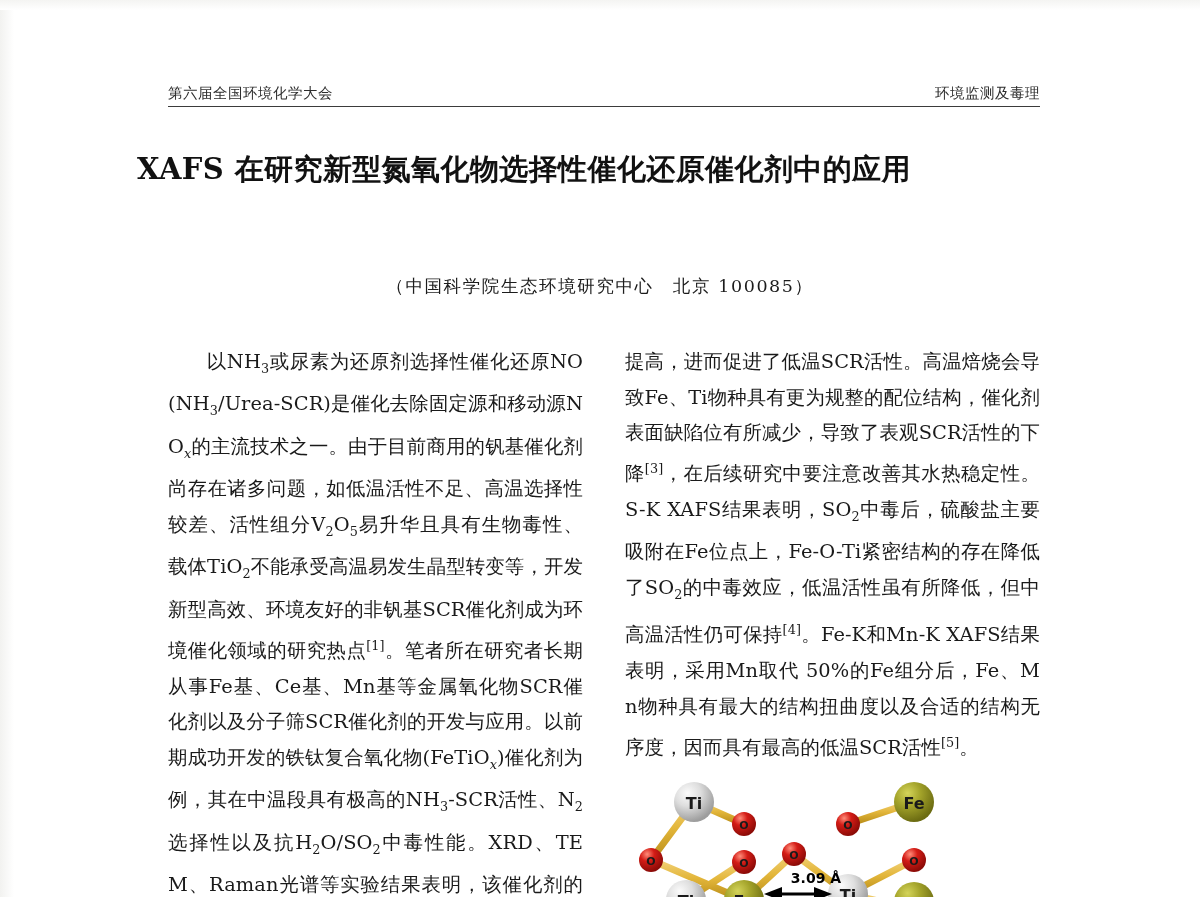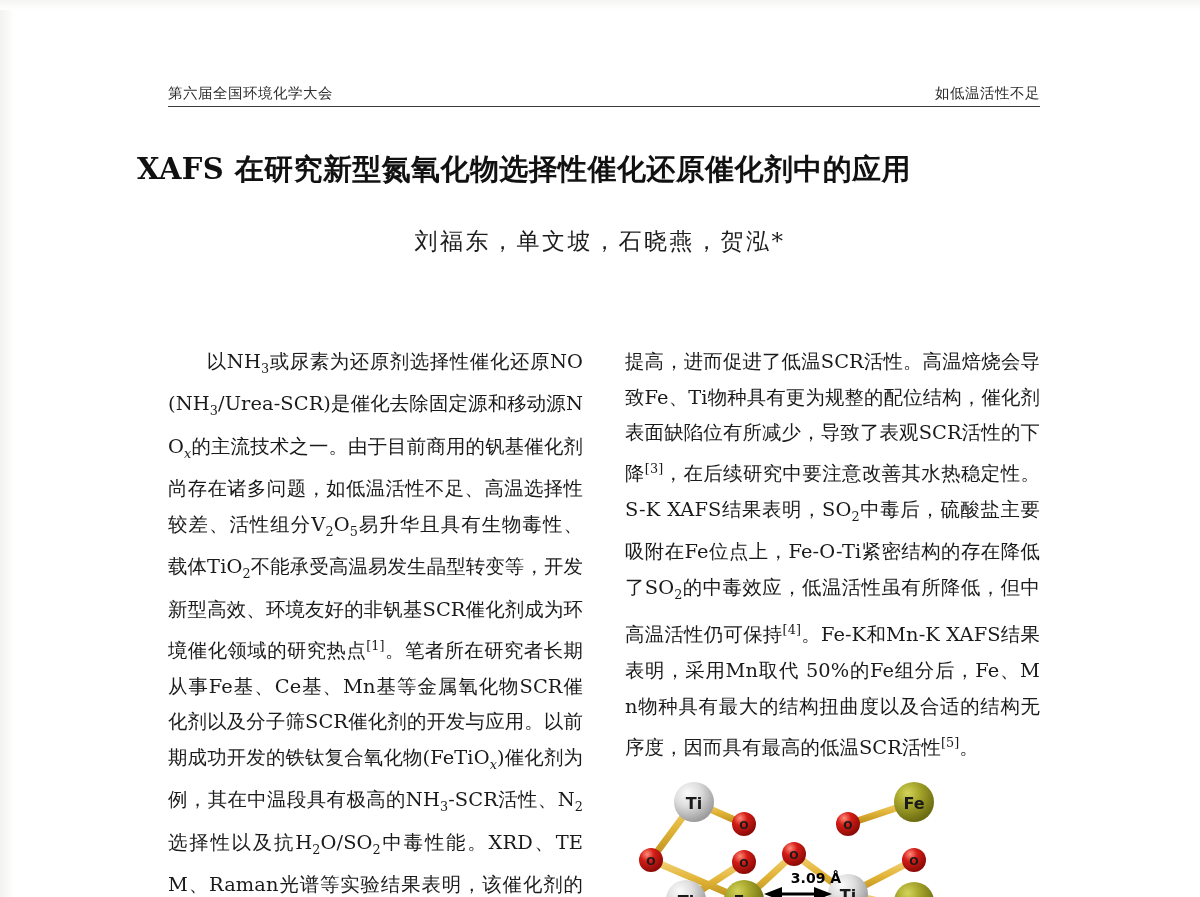--- a/index.html
+++ b/index.html
@@ -137,27 +137,27 @@
 </head>
 <body>
 
 <div class="page">
 
   <div class="page-edge-left"></div>
   <div class="page-edge-top"></div>
 
   <div class="runhead">
     <div class="rh-text">第六届全国环境化学大会</div>
-    <div class="rh-text">如低温活性不足</div>
+    <div class="rh-text">环境监测及毒理</div>
   </div>
 
   <div class="title">XAFS 在研究新型氮氧化物选择性催化还原催化剂中的应用</div>
 
-  <div class="authors">刘福东，单文坡，石晓燕，贺泓*</div>
-
+
+  <div class="affiliation">（中国科学院生态环境研究中心　北京 100085）</div>
 
   <div class="body-cols">
 
     <div class="col">
       <p class="indent"><span>以NH</span><sub>3</sub><span>或尿素为还原剂选择性催化还原NO (NH</span><sub>3</sub><span>/Urea-SCR)是催化去除固定源和移动源NO</span><sub class="ital">x</sub><span>的主流技术之一。由于目前商用的钒基催化剂尚存在诸多问题，如低温活性不足、高温选择性较差、活性组分V</span><sub>2</sub><span>O</span><sub>5</sub><span>易升华且具有生物毒性、载体TiO</span><sub>2</sub><span>不能承受高温易发生晶型转变等，开发新型高效、环境友好的非钒基SCR催化剂成为环境催化领域的研究热点</span><sup>[1]</sup><span>。笔者所在研究者长期从事Fe基、Ce基、Mn基等金属氧化物SCR催化剂以及分子筛SCR催化剂的开发与应用。以前期成功开发的铁钛复合氧化物(FeTiO</span><sub class="ital">x</sub><span>)催化剂为例，其在中温段具有极高的NH</span><sub>3</sub><span>-SCR活性、N</span><sub>2</sub><span>选择性以及抗H</span><sub>2</sub><span>O/SO</span><sub>2</sub><span>中毒性能。XRD、TEM、Raman光谱等实验结果表明，该催化剂的活性相totally无微晶状态，采用常规</span></p>
     </div>
 
     <div class="col">
       <p><span>提高，进而促进了低温SCR活性。高温焙烧会导致Fe、Ti物种具有更为规整的配位结构，催化剂表面缺陷位有所减少，导致了表观SCR活性的下降</span><sup>[3]</sup><span>，在后续研究中要注意改善其水热稳定性。S-K XAFS结果表明，SO</span><sub>2</sub><span>中毒后，硫酸盐主要吸附在Fe位点上，Fe-O-Ti紧密结构的存在降低了SO</span><sub>2</sub><span>的中毒效应，低温活性虽有所降低，但中高温活性仍可保持</span><sup>[4]</sup><span>。Fe-K和Mn-K XAFS结果表明，采用Mn取代 50%的Fe组分后，Fe、Mn物种具有最大的结构扭曲度以及合适的结构无序度，因而具有最高的低温SCR活性</span><sup>[5]</sup><span>。</span></p>
     </div>

